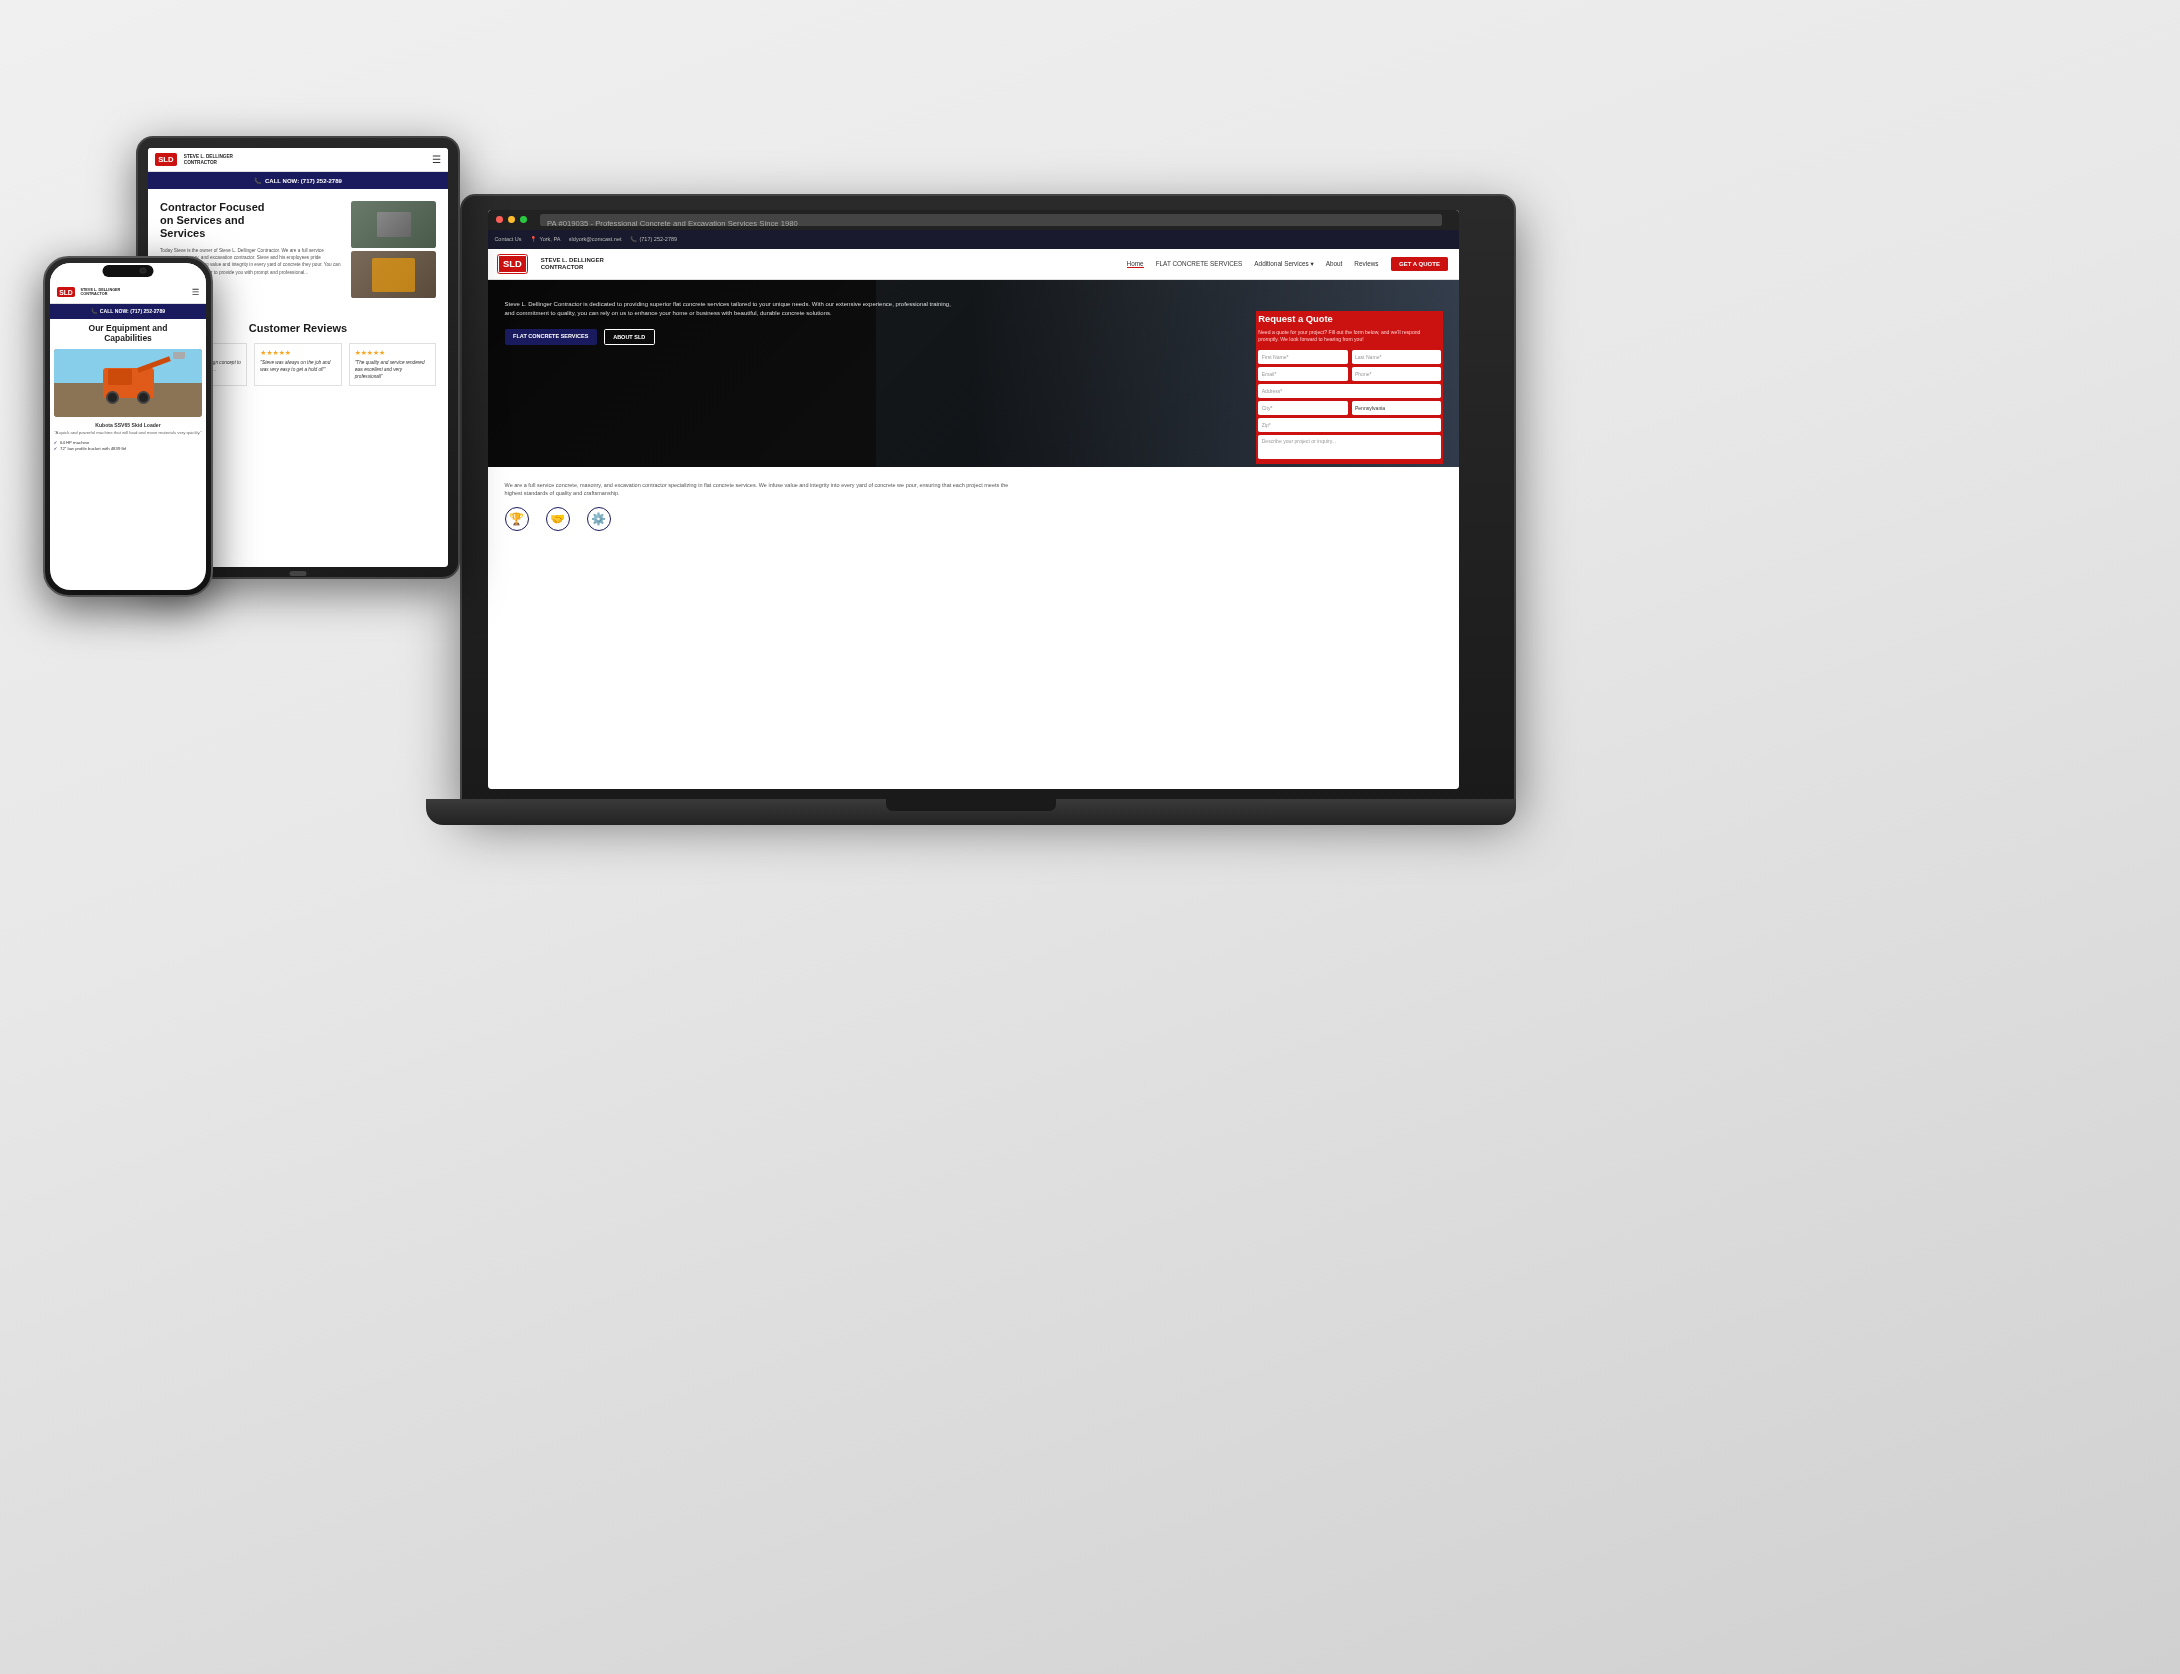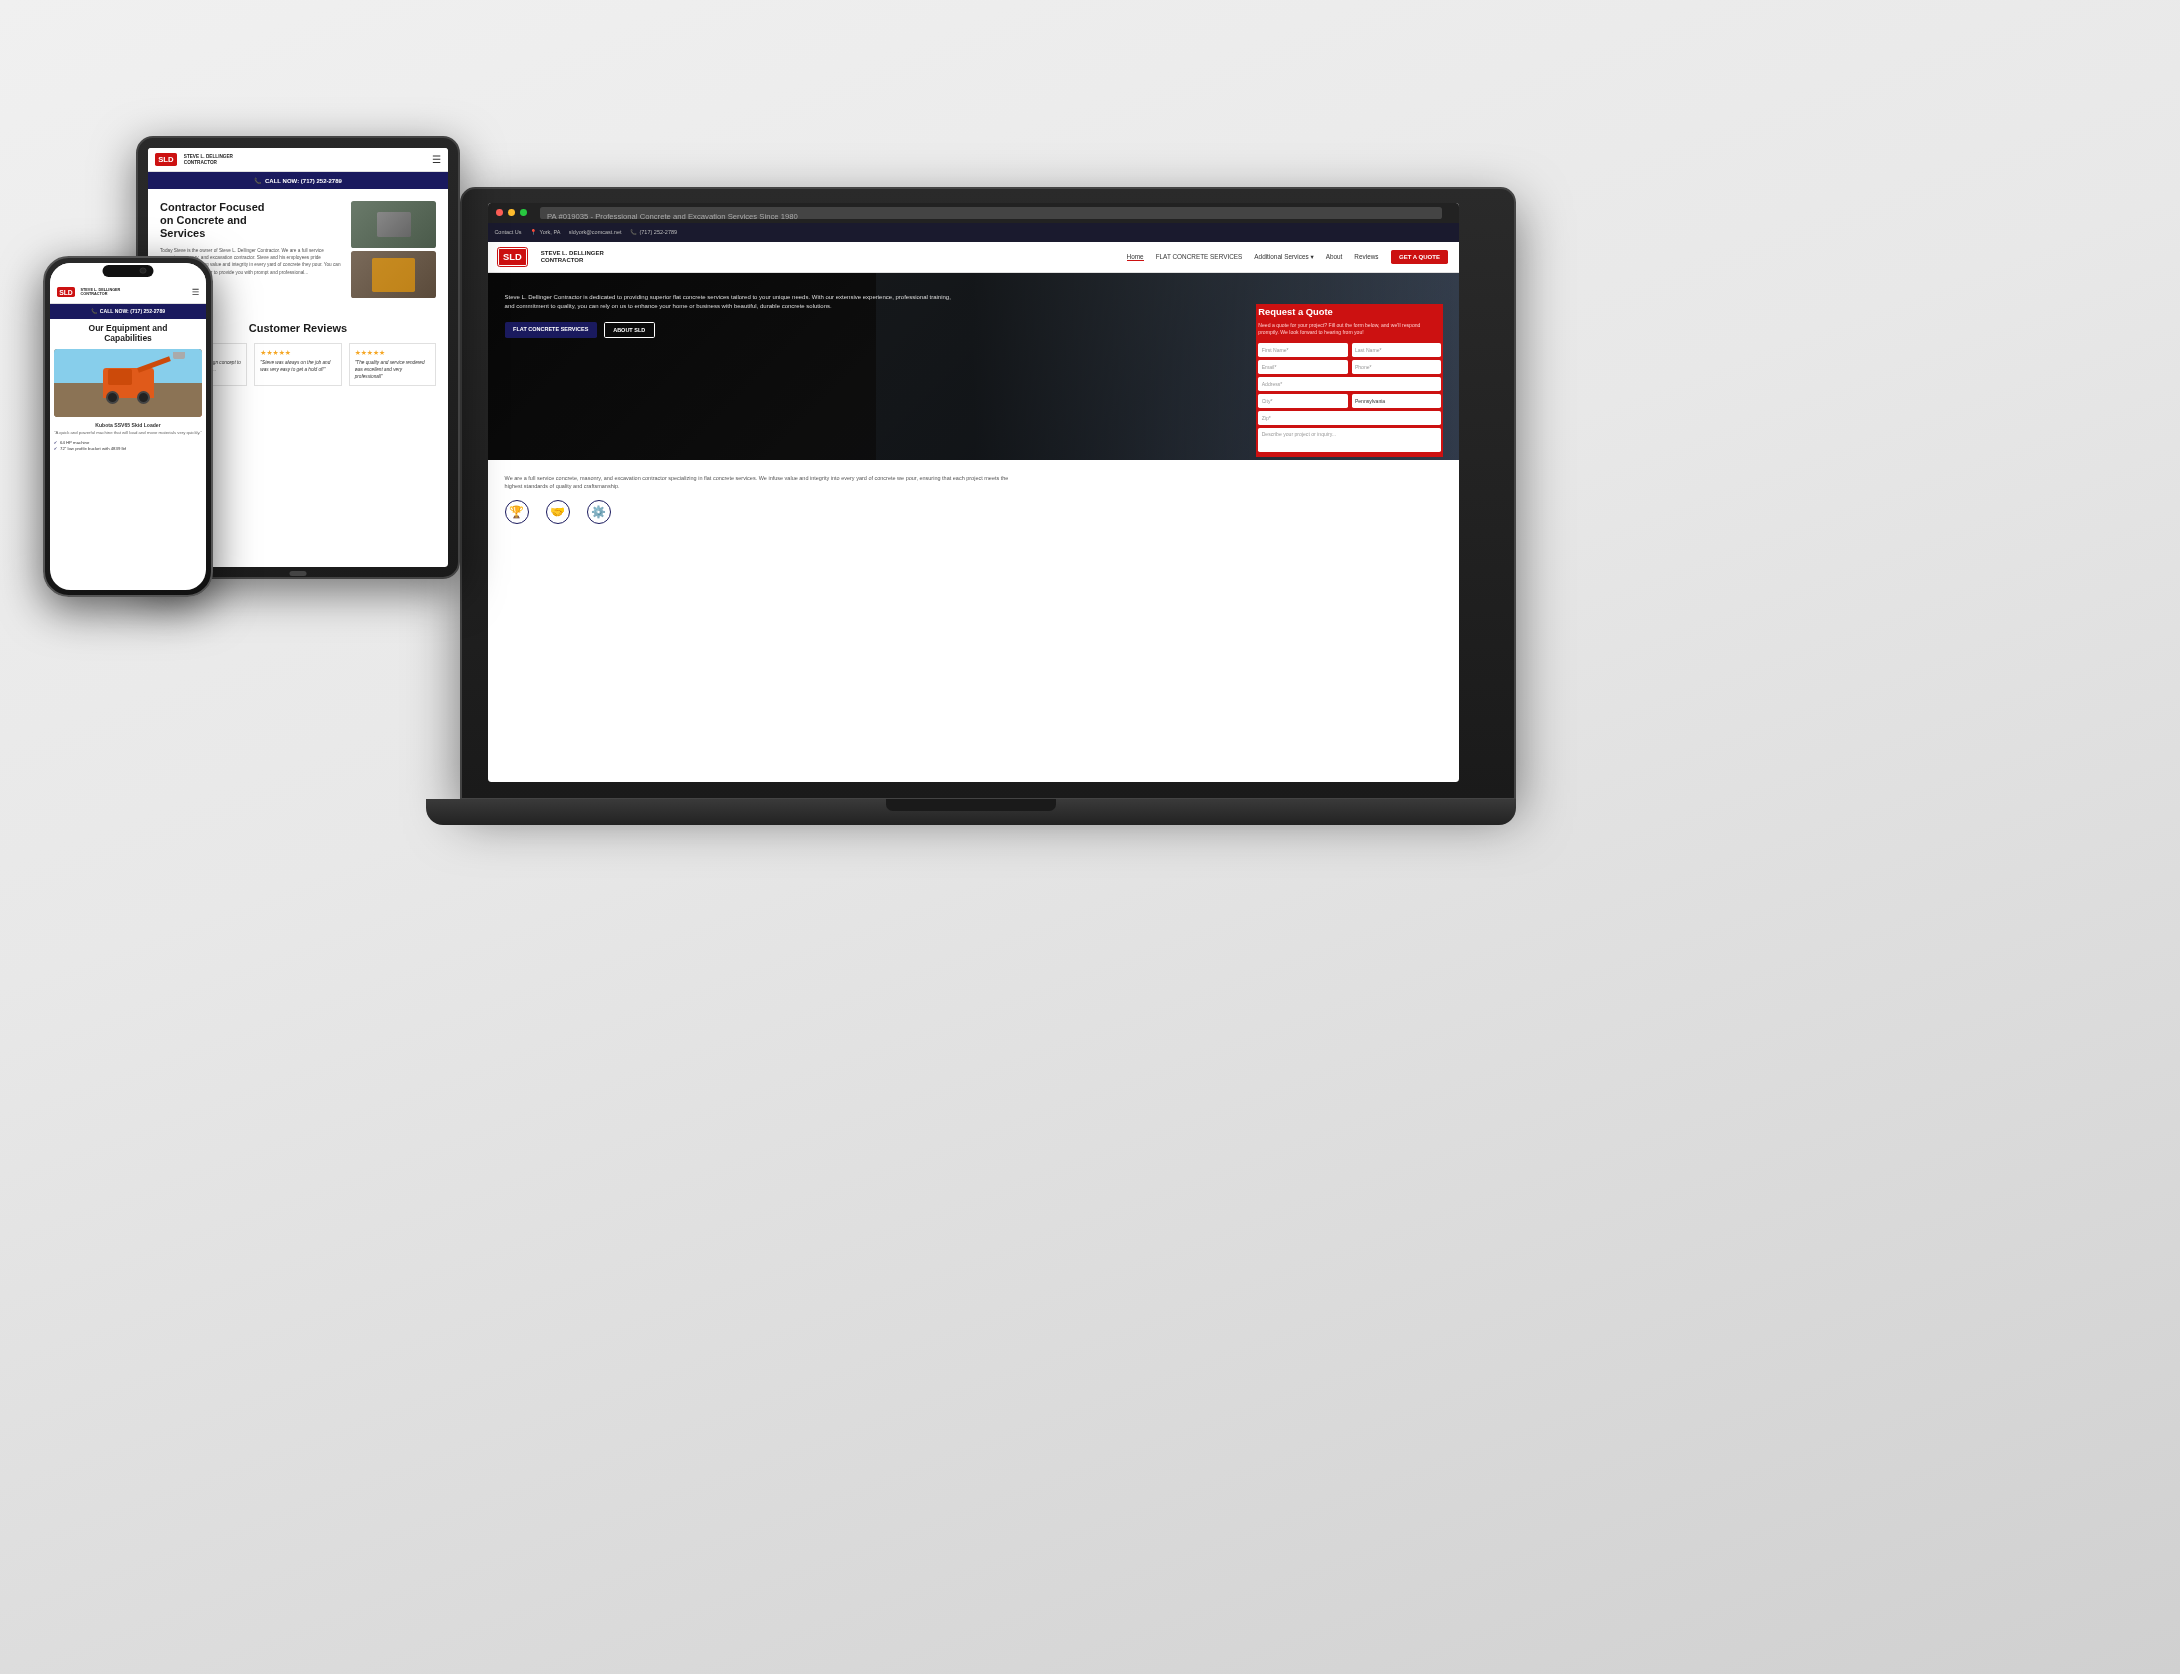--- a/index.html
+++ b/index.html
@@ -22,21 +22,21 @@
     .laptop-container {
       position: absolute;
       left: 460px;
       top: 187px;
       width: 1022px;
       height: 664px;
     }
 
     .laptop-body {
       position: absolute;
-      left: 0; top: 0;
+      left: 0; top: 7px;
       width: 1056px;
       height: 613px;
       background: linear-gradient(180deg, #2a2a2a 0%, #1a1a1a 100%);
       border-radius: 15.3px 15.3px 0 0;
       border: 2.6px solid #444;
       box-shadow: 0 17px 51px rgba(0,0,0,0.5);
     }
 
     .laptop-screen {
       position: absolute;
@@ -799,21 +799,21 @@
 
     <div class="ts-callbar">
       <span>📞</span>
       <span>CALL NOW: (717) 252-2789</span>
     </div>
 
     <div class="ts-hero">
       <div class="ts-hero-text">
         <div class="ts-hero-title">
           <div>Contractor Focused</div>
-          <div>on Concrete and</div>
+          <div>on Services and</div>
           <div>Services</div>
         </div>
         <div style="font-size:4.7px;color:#555;line-height:1.5;">Today Steve is the owner of Steve L. Dellinger Contractor. We are a full service concrete, masonry, and excavation contractor. Steve and his employees pride themselves with adding value and integrity in every yard of concrete they pour. You can rely on Steve L. Dellinger to provide you with prompt and professional...</div>
         <div class="ts-touch-btn">IN TOUCH</div>
       </div>
       <div class="ts-hero-imgs">
         <div class="ts-hero-img" style="background:linear-gradient(135deg,#6a7a6a,#4a5a4a); display:flex;align-items:center;justify-content:center;">
           <div style="width:34px;height:25.6px;background:linear-gradient(135deg,#888,#666);border-radius:1.7px;"></div>
         </div>
         <div class="ts-hero-img img2" style="background:linear-gradient(135deg,#7a6a5a,#5a4a3a); display:flex;align-items:center;justify-content:center;">

